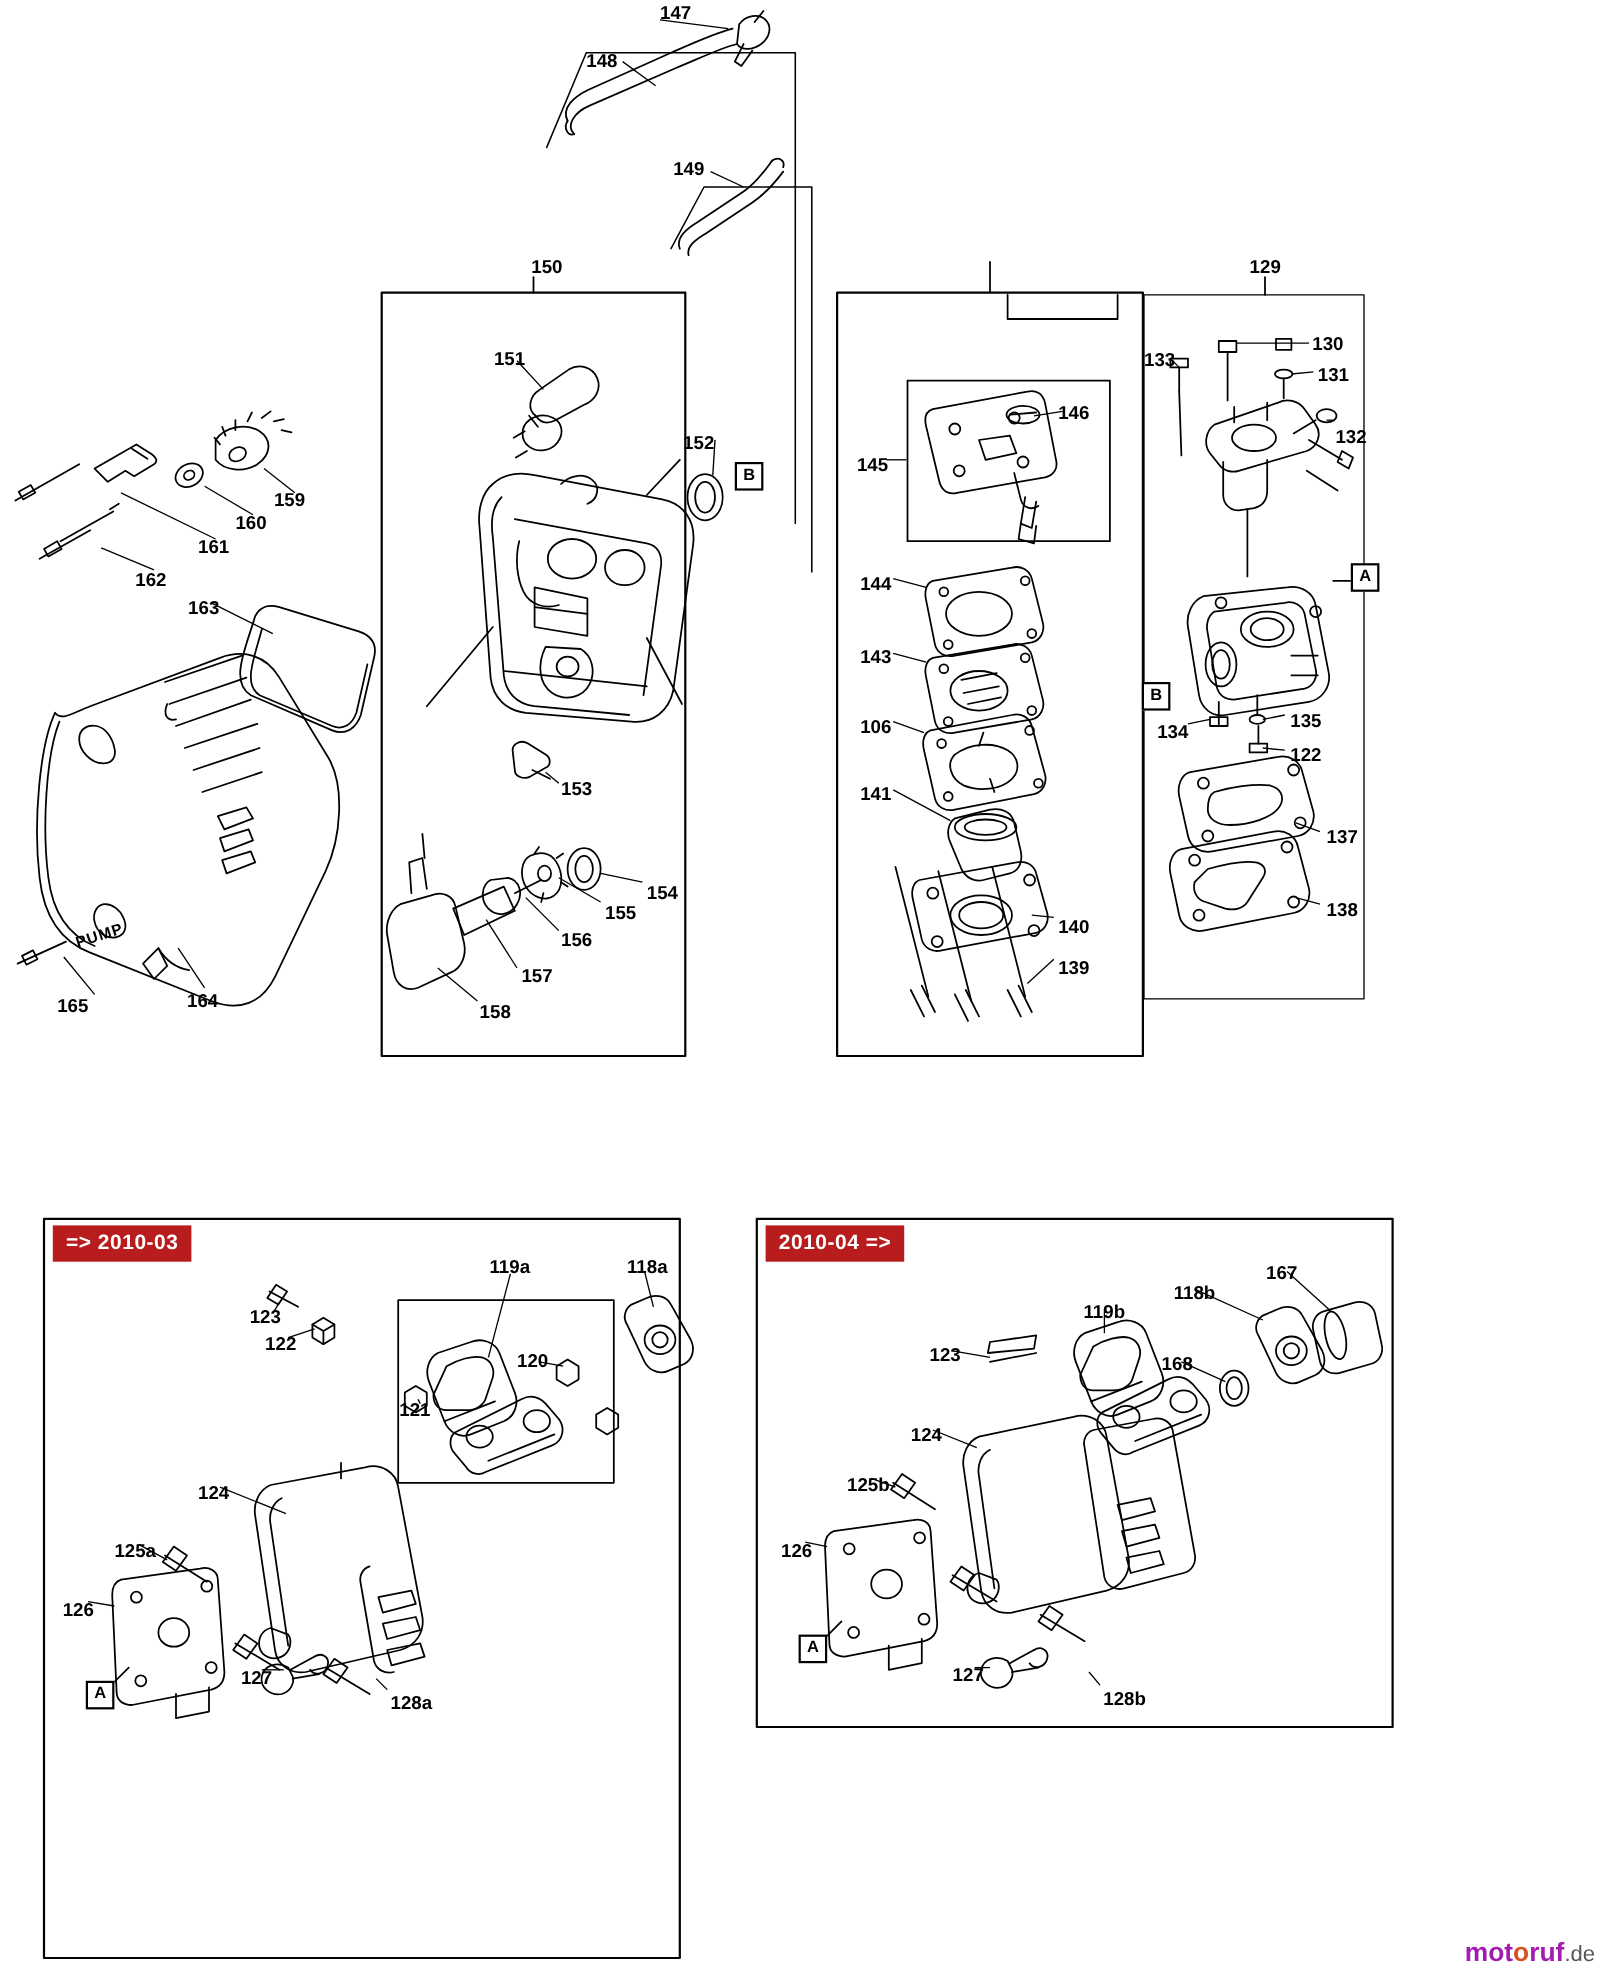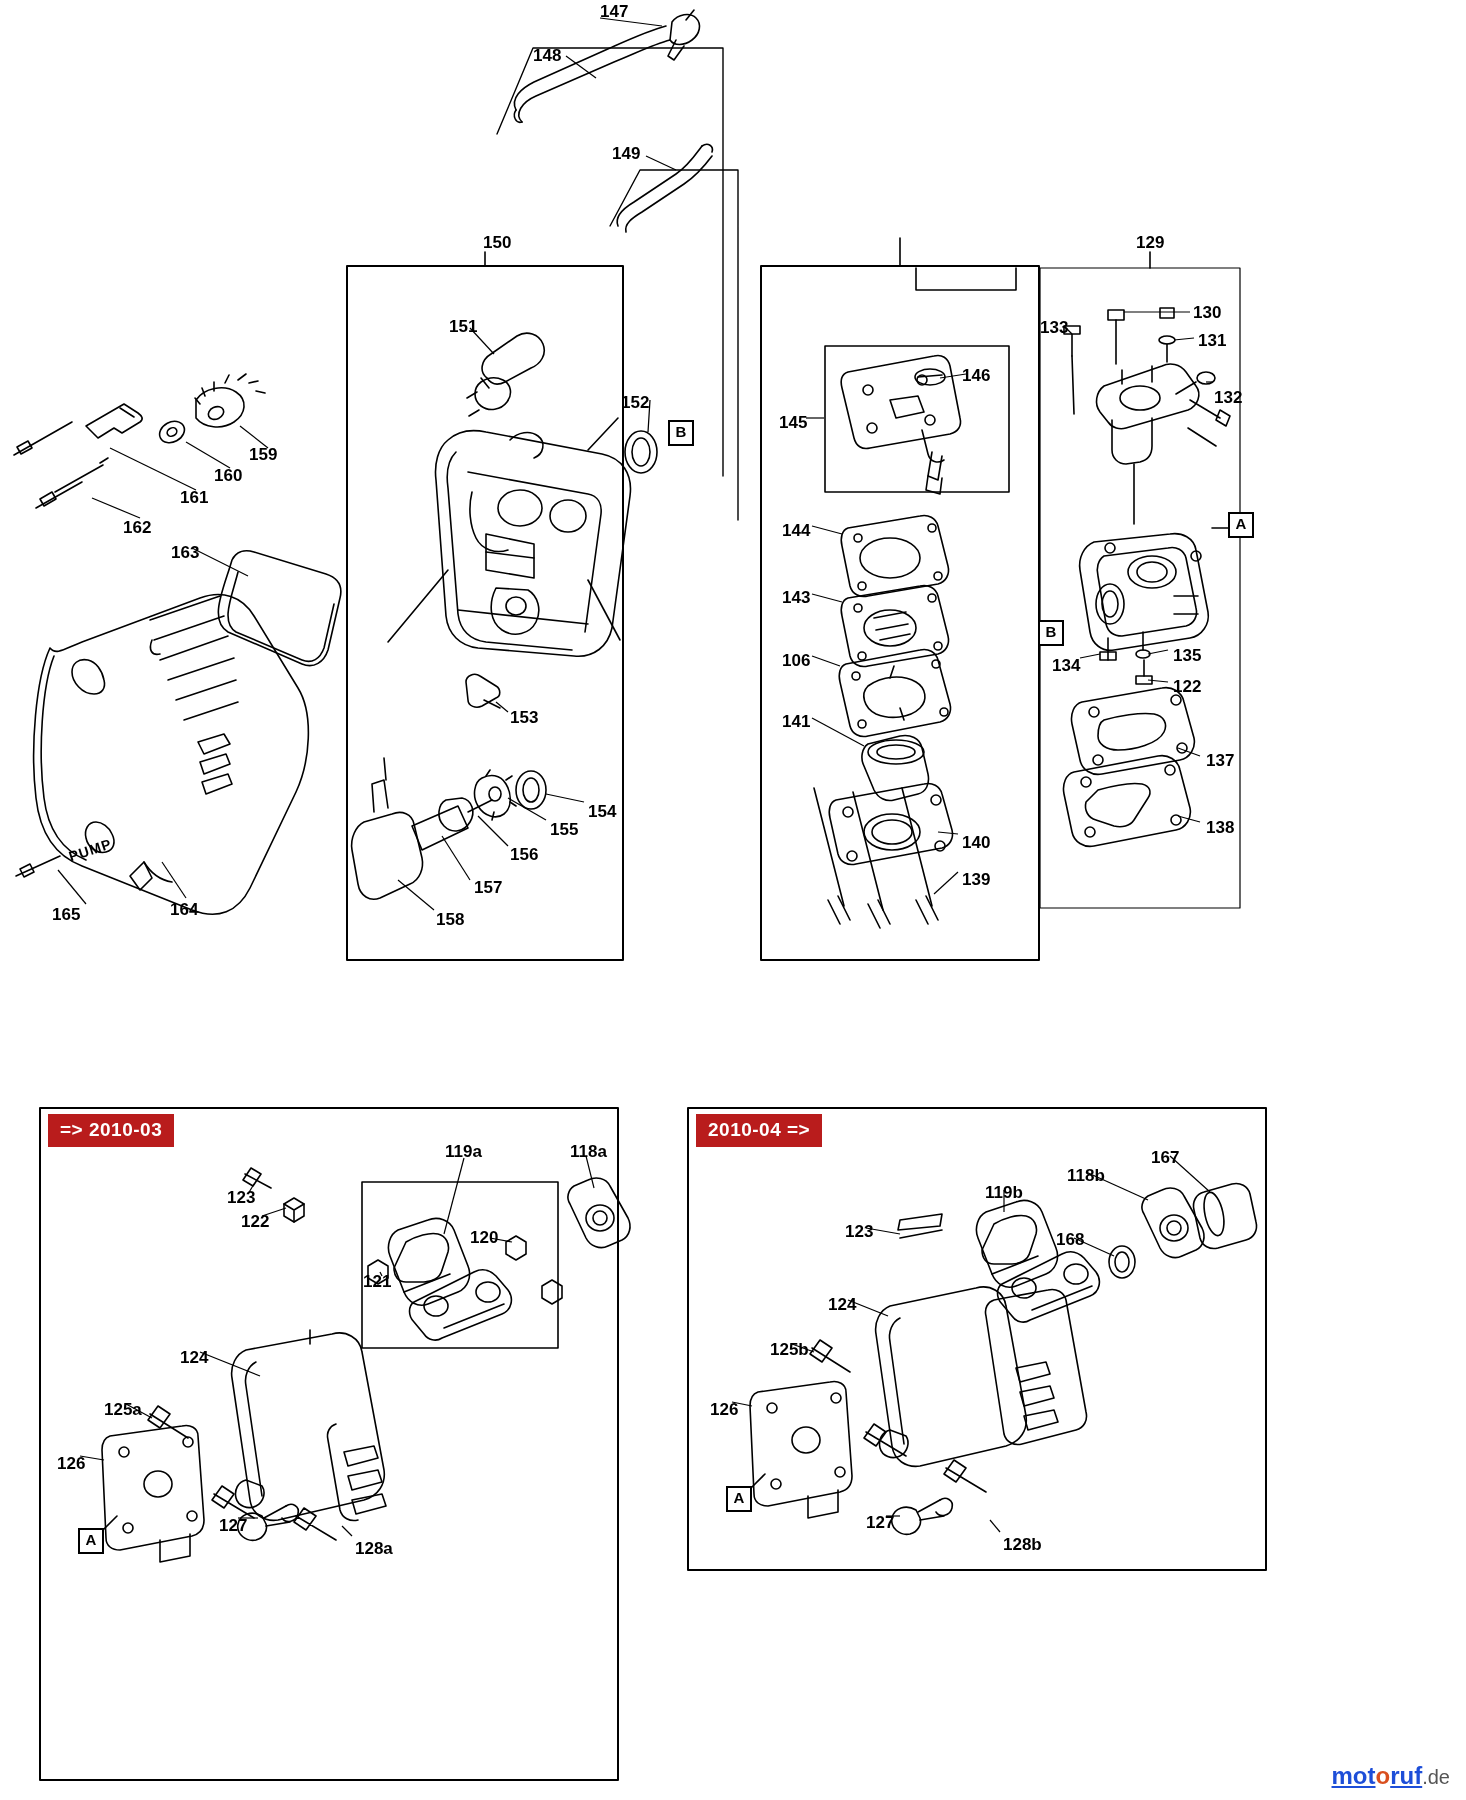--- a/index.html
+++ b/index.html
@@ -3,21 +3,21 @@
 <meta charset="utf-8">
 <style>
   html,body{margin:0;padding:0;background:#ffffff;}
   body{width:1466px;height:1800px;position:relative;font-family:"Liberation Sans",sans-serif;color:#000;}
   #stage{position:relative;width:1466px;height:1800px;overflow:hidden;}
   svg.layer{position:absolute;left:0;top:0;width:1466px;height:1800px;}
   .lbl{position:absolute;font-size:17px;font-weight:700;color:#000;font-family:"Liberation Sans",sans-serif;white-space:nowrap;}
   .box-title{position:absolute;background:#b91c1c;color:#fff;font-size:19px;font-weight:700;padding:5px 12px 6px 12px;letter-spacing:.5px;font-family:"Liberation Sans",sans-serif;white-space:nowrap;}
   .boxref{position:absolute;border:2px solid #000;background:#fff;font-size:15px;font-weight:700;text-align:center;line-height:20px;width:22px;height:22px;font-family:"Liberation Sans",sans-serif;}
   .wm{position:absolute;right:16px;bottom:10px;font-size:24px;font-family:"Liberation Sans",sans-serif;font-weight:700;}
-  .wm .m{color:#1d4ed8;text-decoration:underline;}
+  .wm .m{color:#a21caf;}
   .wm .o{color:#d94f1e;}
   .wm .de{color:#555;font-weight:400;font-size:20px;}
 </style>
 </head>
 <body>
 
 <div id="stage">
 
   <svg class="layer" viewBox="0 0 1466 1800">
     <g fill="none" stroke="#000" stroke-width="1.6" stroke-linecap="round" stroke-linejoin="round">

